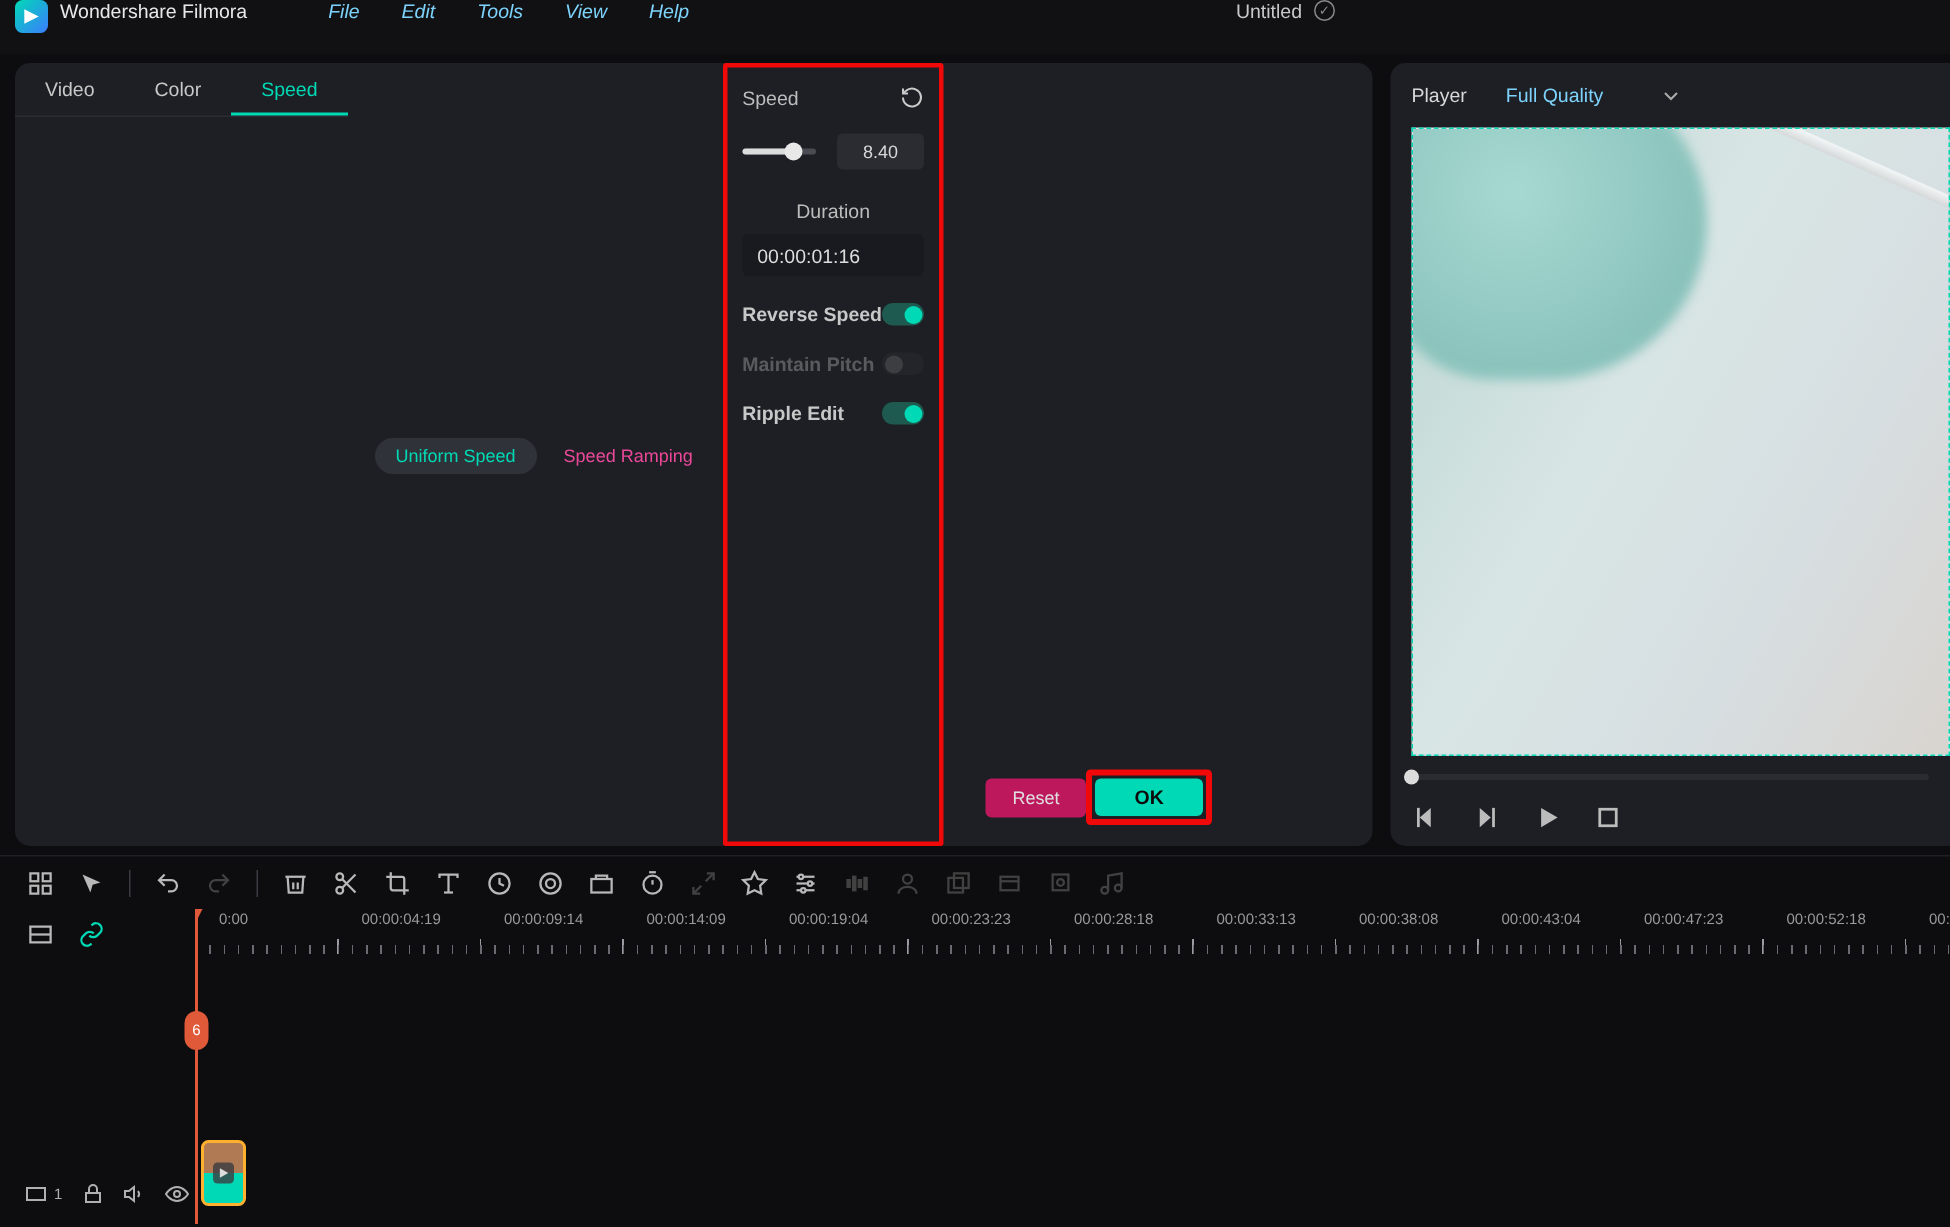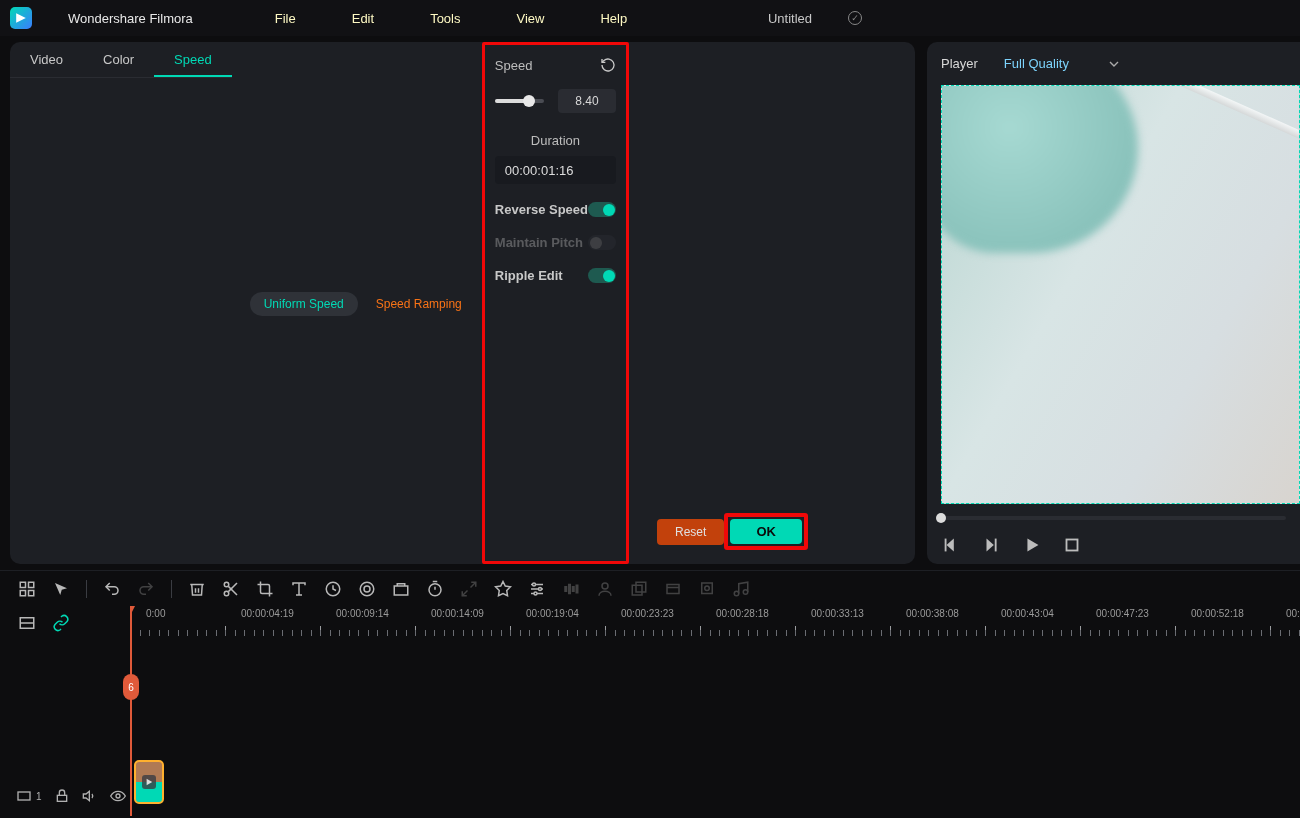--- a/index.html
+++ b/index.html
@@ -9,35 +9,33 @@
     color: #c8c8c8;
     width: 1300px;
     height: 818px;
     overflow: hidden;
     font-size: 13px;
   }
   
   .titlebar {
     height: 36px;
     display: flex;
-    align-items: center;
     padding: 0 10px;
     background: #111114;
-    gap: 28px;
   }
   .logo {
     width: 22px; height: 22px;
     background: linear-gradient(135deg, #00d9b5, #3b7dff);
     border-radius: 5px;
     margin-right: 8px;
     display: flex; align-items: center; justify-content: center;
   }
   .logo svg { width: 12px; height: 12px; }
   .app-name { color: #e8e8e8; font-size: 13px; margin-right: 40px; }
-  .menu-item { color: #fef9c3; padding: 0 14px; cursor: pointer; }
+  .menu-item { color: #7dd3fc; padding: 0 14px; cursor: pointer; font-style: italic; }
   .flex-spacer { flex: 1; }
   .doc-title { color: #c8c8c8; margin-right: 8px; }
   .check-icon-circle {
     width: 14px; height: 14px; border: 1.2px solid #888; border-radius: 50%;
     display:inline-flex; align-items:center; justify-content:center; font-size:9px; color:#888;
   }
   
   .main-row { display: flex; height: 534px; }
   .panel {
     width: 905px;
@@ -59,21 +57,21 @@
   
   .panel-tabs { display:flex; border-bottom:1px solid #2a2c32; height:36px; }
   .panel-tab { padding: 10px 20px; color:#c8c8c8; cursor:pointer; }
   .panel-tab.active { color:#00d9b5; border-bottom:2px solid #00d9b5; }
   
   .subtabs { display:flex; align-items:center; padding: 10px 10px 8px 18px; gap:18px; }
   .pill {
     background:#2f3238; border-radius: 14px; padding: 5px 14px;
     color:#00d9b5; font-size:12px;
   }
-  .subtab-plain { color:#f97316; font-size:12px; }
+  .subtab-plain { color:#ec4899; font-size:12px; }
   
   .settings-box {
     margin: 0 10px;
     border: 3px solid #f10808;
     border-radius: 2px;
     padding: 8px 10px 16px 10px;
   }
   .row-label { display:flex; align-items:center; justify-content:space-between; margin-top:4px; }
   .row-label .label { color:#bdbdbd; }
   .reset-icon { width:16px; height:16px; color:#cacaca; cursor:pointer; }
@@ -107,21 +105,21 @@
   }
   .toggle.on { background:#1e5a50; }
   .toggle .knob {
     position:absolute; top:1.5px; width:12px; height:12px; border-radius:50%;
     background:#00d9b5; right:1.5px;
   }
   .toggle.off .knob { background:#7a7a7a; left:1.5px; right:auto; }
   
   .panel-footer { margin-top:auto; display:flex; align-items:center; padding: 10px 14px 14px 18px; }
   .btn-reset {
-    background:#c2410c; color:#e0e0e0; border:none; border-radius:4px;
+    background:#be185d; color:#e0e0e0; border:none; border-radius:4px;
     padding:6px 18px; cursor:pointer; font-size:12px;
   }
   .ok-wrap { margin-left:auto; border:4px solid #f10808; border-radius:3px; padding:2px; }
   .btn-ok {
     background:#00d9b5; color:#0b0b0b; border:none; border-radius:4px;
     padding:5px 26px; cursor:pointer; font-weight:600; font-size:13px;
   }
   
   .player-header { display:flex; align-items:center; padding:10px 14px; gap:18px; }
   .player-header .title { color:#d8d8d8; }

